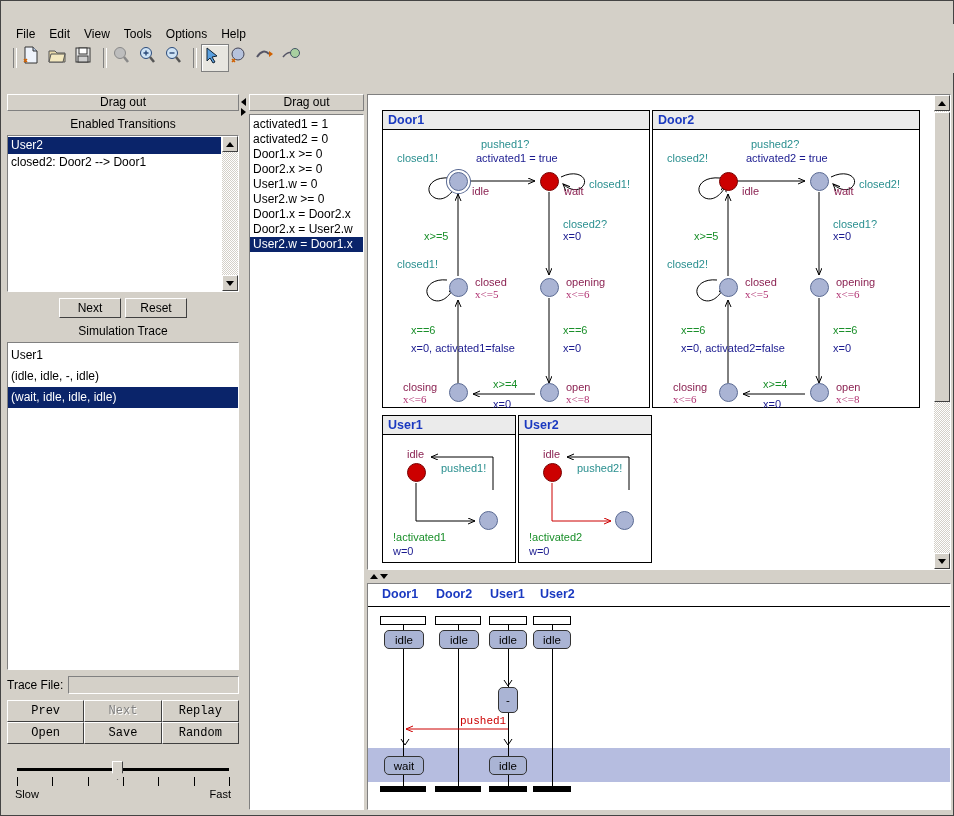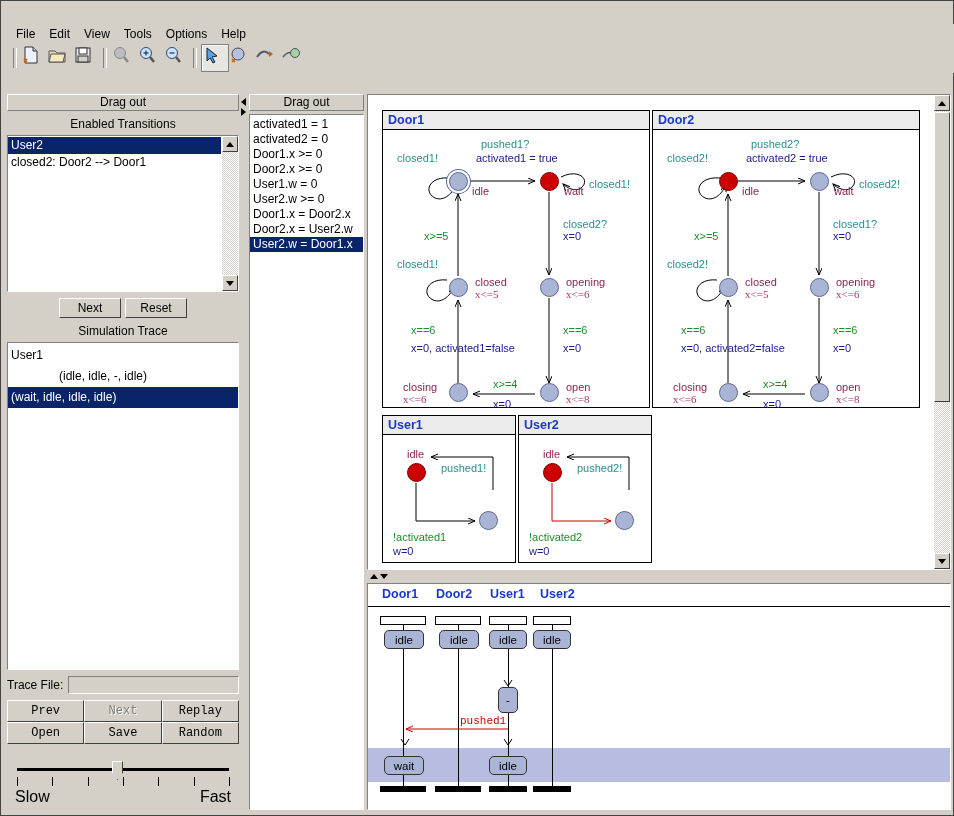--- a/index.html
+++ b/index.html
@@ -73,21 +73,21 @@
   .grid3{display:grid;grid-template-columns:1fr 1fr 1fr;gap:0;margin-top:6px;}
   .grid3 .btn{height:22px;font-family:Liberation Mono, monospace;}
 
   
   .sliderbox{margin-top:14px;position:relative;height:48px;}
   .strack{position:absolute;left:10px;right:10px;top:10px;height:3px;background:#000;}
   .sticks{position:absolute;left:10px;right:10px;top:19px;height:9px;}
   .stick{position:absolute;width:1px;height:9px;background:#000;}
   .sthumb{position:absolute;top:3px;width:11px;height:19px;background:#d4d0c8;border:1px solid #fff;border-right-color:#404040;border-bottom-color:#404040;
          box-sizing:border-box;clip-path:polygon(0 0,100% 0,100% 60%,50% 100%,0 60%);}
-  .slabs{position:absolute;top:30px;left:8px;right:8px;display:flex;justify-content:space-between;font-size:16px;color:#000;}
+  .slabs{position:absolute;top:30px;left:8px;right:8px;display:flex;justify-content:space-between;font-size:11px;color:#000;}
 
   
   .vdiv{position:absolute;top:93px;width:10px;height:716px;background:#d4d0c8;}
   .vdiv .tri{position:absolute;left:2px;width:0;height:0;border-top:4px solid transparent;border-bottom:4px solid transparent;}
   .vdiv .tri.l{border-right:5px solid #000;top:4px;}
   .vdiv .tri.r{border-left:5px solid #000;top:14px;}
 
   
   #varcol{position:absolute;left:248px;top:93px;width:115px;height:716px;}
   .varlist{position:absolute;top:20px;left:0;right:0;bottom:0;background:#fff;
@@ -244,21 +244,21 @@
     <div class="btnrow">
       <div class="btn" style="width:62px;">Next</div>
       <div class="btn" style="width:62px;">Reset</div>
     </div>
 
     <div class="sechead">Simulation Trace</div>
 
     <div class="listbox" style="height:328px;">
       <div style="padding-top:2px;">
         <div class="litem" style="line-height:19px;">User1</div>
-        <div class="litem" style="line-height:19px;margin-left:48px;">(idle, idle, -, idle)</div>
+        <div class="litem" style="line-height:19px;">(idle, idle, -, idle)</div>
         <div class="litem sel" style="line-height:19px;">(wait, idle, idle, idle)</div>
       </div>
     </div>
 
     <div class="tracefile">
       <div class="lab">Trace File:</div>
       <div class="tfinput" title=""></div>
     </div>
 
     <div class="grid3">

